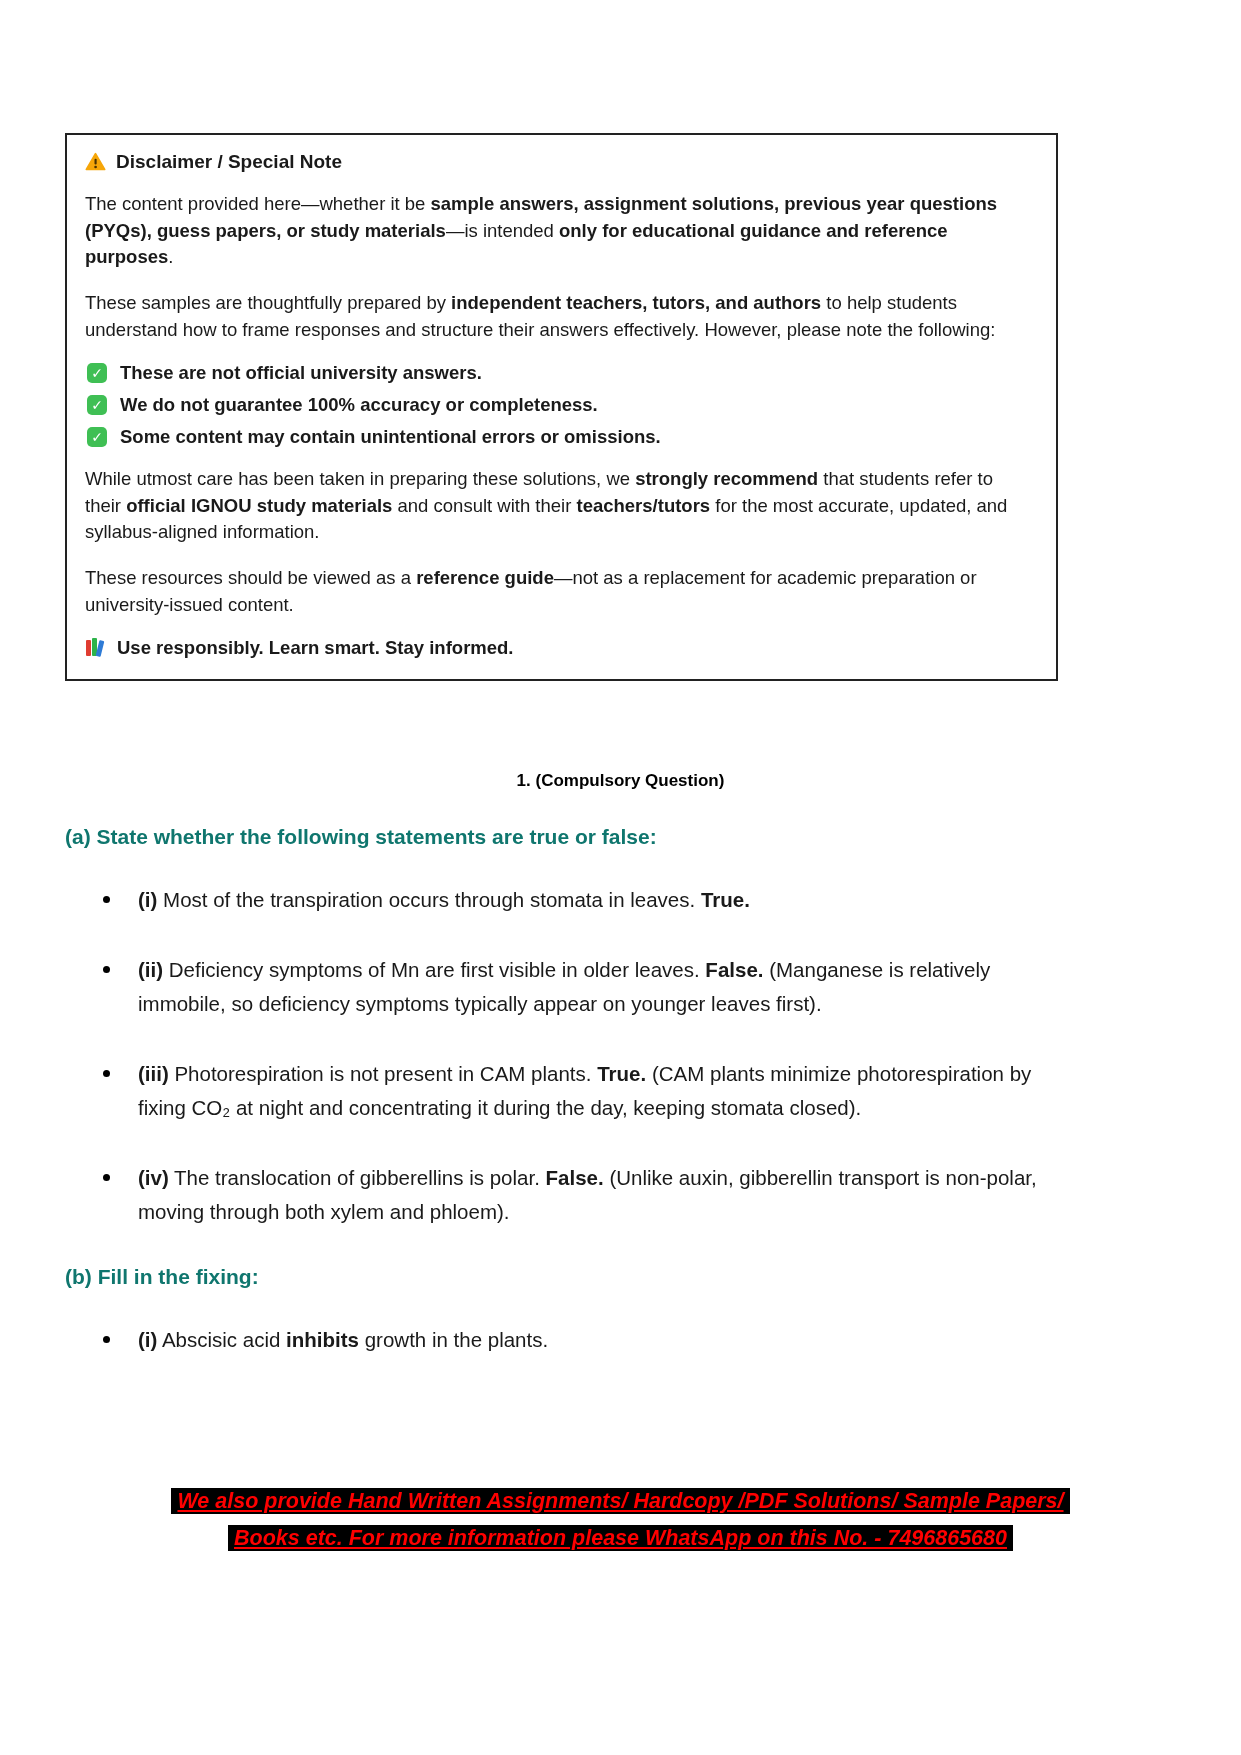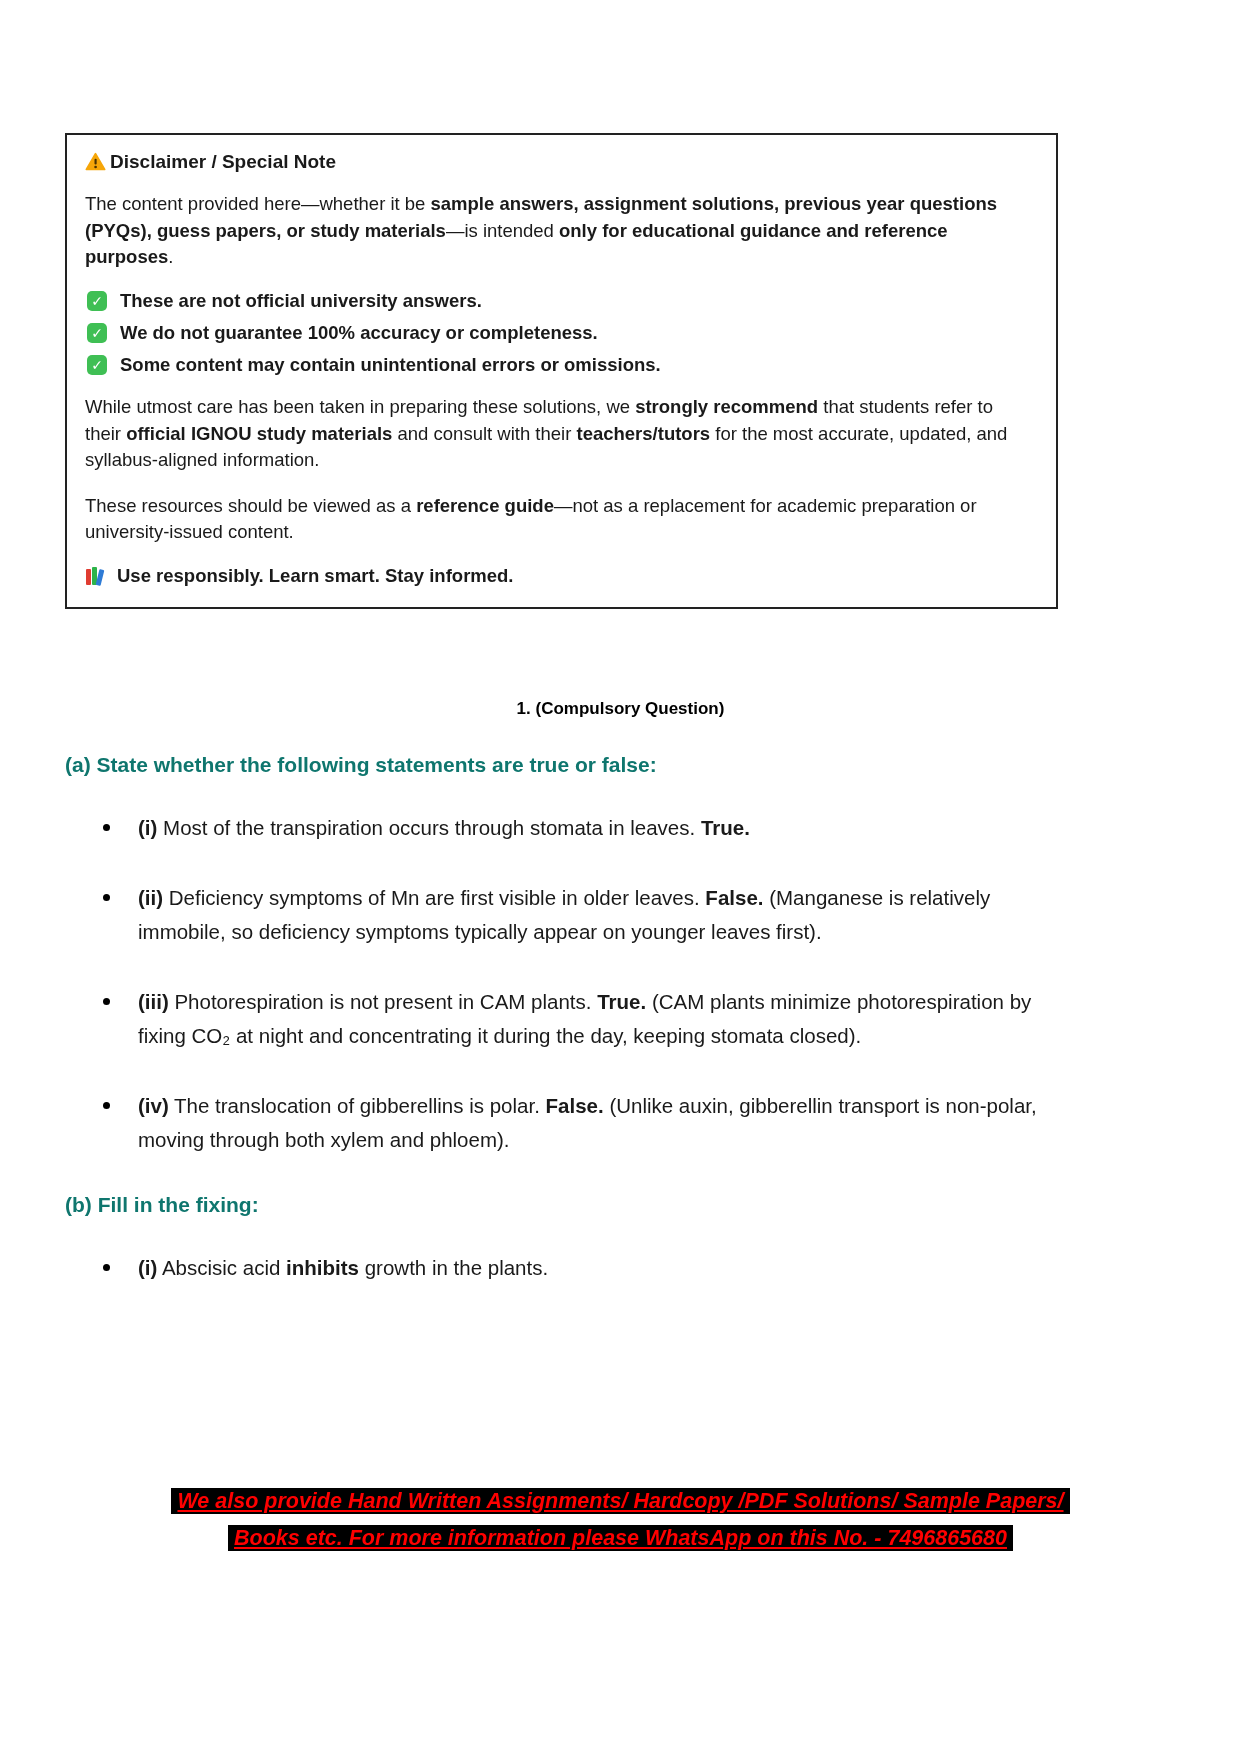--- a/index.html
+++ b/index.html
@@ -16,21 +16,21 @@
     padding: 133px 65px 0 65px;
   }
 
   
   .disclaimer-box {
     width: 993px;
     border: 2px solid #222222;
     padding: 16px 24px 20px 18px;
   }
   .disc-title-row {
-    display: flex; align-items: center; gap: 4px;
+    display: flex; align-items: center; gap: 10px;
     margin-bottom: 18px;
   }
   .warn-icon { display: inline-flex; width: 21px; height: 20px; flex: 0 0 auto; }
   .disc-title { font-weight: bold; font-size: 19px; }
   .disc-para {
     font-size: 18.5px; line-height: 1.44;
     margin-bottom: 19px; max-width: 945px;
   }
   .checklist { margin: 2px 0 18px 2px; }
   .check-item {
@@ -39,21 +39,21 @@
     margin-bottom: 10px;
   }
   .check-icon {
     width: 20px; height: 20px; flex: 0 0 auto;
     background: #3fbf54; border-radius: 5px;
     color: #ffffff; font-size: 14px; font-weight: bold;
     display: flex; align-items: center; justify-content: center;
     line-height: 1;
   }
   .use-row {
-    display: flex; align-items: center; gap: 10px;
+    display: flex; gap: 10px;
     margin-top: 1px;
   }
   .books-icon { display: inline-flex; width: 22px; height: 20px; flex: 0 0 auto; }
   .use-text { font-weight: bold; font-size: 18.5px; }
 
   
   .q-heading { margin-top: 90px; font-size: 17px; font-weight: bold; color: #000; text-align: center; }
   .sub-heading { margin-top: 34px; font-size: 21px; font-weight: bold; color: #0f766e; }
   .bullets { margin-top: 34px; }
   .bullet-item { display: flex; margin-bottom: 36px; }
@@ -89,20 +89,21 @@
         <svg viewBox="0 0 24 24" width="21" height="20">
           <path d="M12 2 L23 21 H1 Z" fill="#f6a609" stroke="#f6a609" stroke-width="2" stroke-linejoin="round"></path>
           <rect x="10.8" y="8" width="2.6" height="7" rx="1.2" fill="#4a3200"></rect>
           <circle cx="12.1" cy="18" r="1.6" fill="#4a3200"></circle>
         </svg>
       </span>
       <span class="disc-title">Disclaimer / Special Note</span>
     </div>
 
     <p class="disc-para">The content provided here—whether it be <b>sample answers, assignment solutions, previous year questions (PYQs), guess papers, or study materials</b>—is intended <b>only for educational guidance and reference purposes</b>.</p>
+    <p class="disc-para">These samples are thoughtfully prepared by <b>independent teachers, tutors, and authors</b> to help students understand how to frame responses and structure their answers effectively. However, please note the following:</p>
 
     <div class="checklist">
       <div class="check-item">
         <span class="check-icon">✓</span>
         <span>These are not official university answers.</span>
       </div>
       <div class="check-item">
         <span class="check-icon">✓</span>
         <span>We do not guarantee 100% accuracy or completeness.</span>
       </div>

